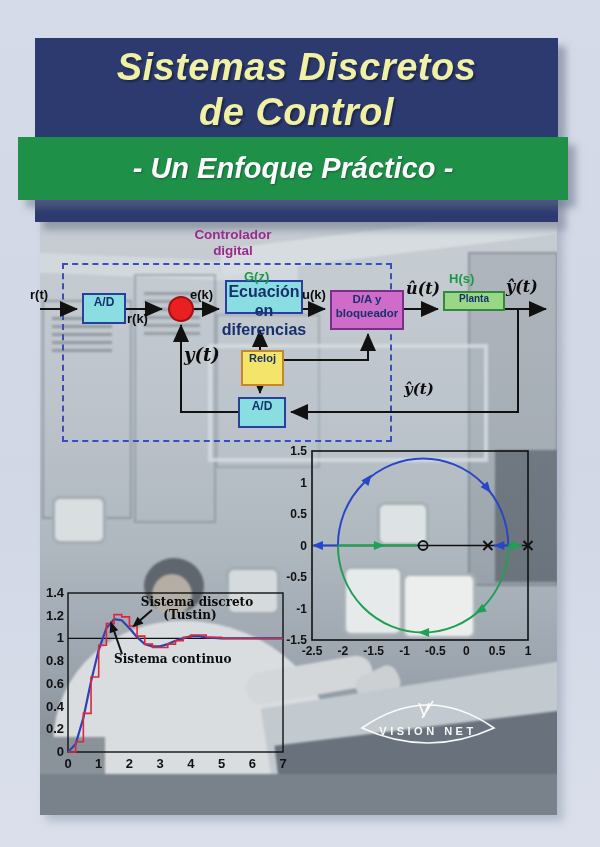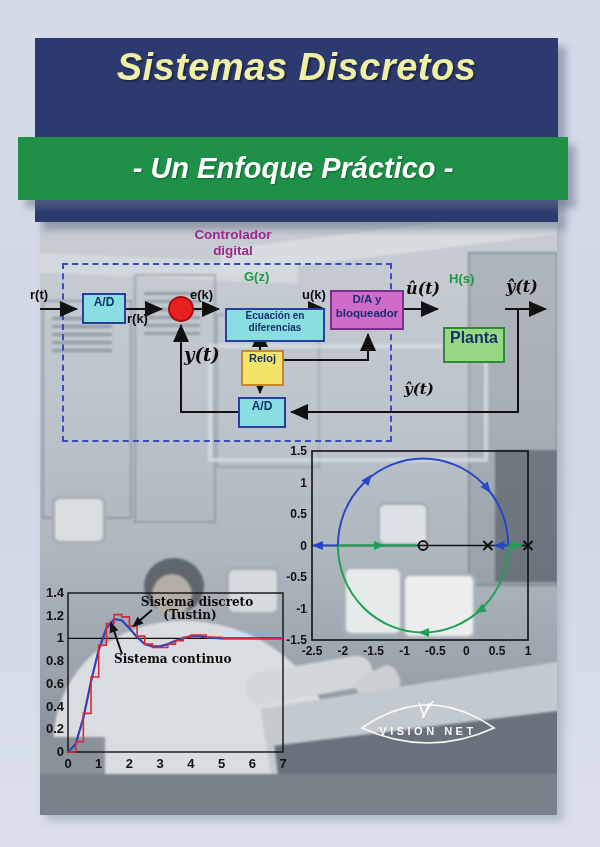--- a/index.html
+++ b/index.html
@@ -81,20 +81,21 @@
     color:#ffffff;font-style:italic;font-weight:bold;font-size:28px;letter-spacing:1px;
     text-shadow:1px 1px 3px rgba(40,50,60,.45);}
 </style>
 </head>
 <body>
 
 <div class="cover">
 
   <div class="title-banner">
     <div class="title-line">Sistemas Discretos</div>
+    <div class="title-line">de Control</div>
   </div>
   <div class="subtitle-banner">
     <div class="subtitle-text">- Un Enfoque Práctico -</div>
   </div>
 
   <div class="photo">
     <div class="decor">
       <div class="band1"></div>
       <div class="band2"></div>
       <div class="rack1"></div>
@@ -208,29 +209,29 @@
     <polyline points="238,412 181,412 181,325" fill="none" stroke="#111" stroke-width="2" marker-end="url(#ah)"></polyline>
     <line x1="260" y1="350" x2="260" y2="330" stroke="#111" stroke-width="2" marker-end="url(#ah)"></line>
     <line x1="260" y1="370" x2="260" y2="393" stroke="#111" stroke-width="2" marker-end="url(#ah)"></line>
     <polyline points="284,360 368,360 368,334" fill="none" stroke="#111" stroke-width="2" marker-end="url(#ah)"></polyline>
   </svg>
 
   <div class="block cyan" style="left:82px;top:293px;width:44px;height:31px;font-size:12px;">
     <span>A/D</span>
   </div>
   <div class="sum"></div>
-  <div class="block cyan" style="left:225px;top:308px;width:100px;height:34px;font-size:10px;line-height:1.2;">
+  <div class="block cyan" style="left:225px;top:280px;width:78px;height:34px;font-size:16px;line-height:1.2;">
     <span>Ecuación en</span>
     <span>diferencias</span>
   </div>
   <div class="block magenta" style="left:330px;top:290px;width:74px;height:40px;font-size:11.5px;line-height:1.25;">
     <span>D/A y</span>
     <span>bloqueador</span>
   </div>
-  <div class="block greenb" style="left:443px;top:291px;width:62px;height:36px;font-size:16px;margin-top:36px;">
+  <div class="block greenb" style="left:443px;top:291px;width:62px;height:20px;font-size:10px;">
     <span>Planta</span>
   </div>
   <div class="block yellowb" style="left:241px;top:350px;width:43px;height:36px;font-size:11px;">
     <span>Reloj</span>
   </div>
   <div class="block cyan" style="left:238px;top:397px;width:48px;height:31px;font-size:12px;">
     <span>A/D</span>
   </div>
 
   <div class="ctrl-label">

